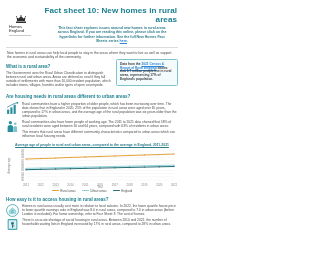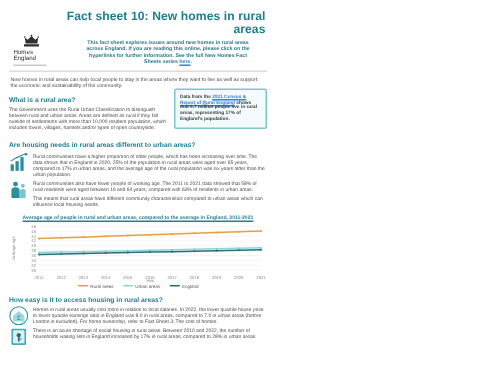--- a/index.html
+++ b/index.html
@@ -6,21 +6,21 @@
   body{
     width:184px;height:260px;overflow:hidden;
     background:#ffffff;
     font-family:"Liberation Sans", sans-serif;
     color:#3b3b3b;
   }
   .page{position:relative;width:184px;height:260px;box-sizing:border-box;
         padding:5px 6px 0 6px;background:#fff;}
 
   
-  .header{display:flex;align-items:flex-end;gap:4px;}
+  .header{display:flex;align-items:center;gap:4px;}
   .logo{width:30px;flex:0 0 30px;padding-top:2px;}
   .crown{width:12px;height:9px;margin:0 auto 1px auto;display:block;}
   .logo-text{font-size:4.1px;line-height:4.6px;color:#2f2f2f;text-align:left;
              padding-left:3px;font-weight:400;}
   .logo-rule{width:22px;height:.4px;background:#c9c9c9;margin:1px auto 0 3px;}
   .head-right{flex:1;padding-right:1px;}
   .title{font-size:8.1px;line-height:9px;font-weight:700;color:#1a7f8e;
          text-align:right;letter-spacing:.05px;margin:1px 0 2px 0;}
   .subtitle{font-size:3.5px;line-height:4.3px;font-weight:700;color:#2b7c8a;
             text-align:center;padding:0 7px 0 14px;}

